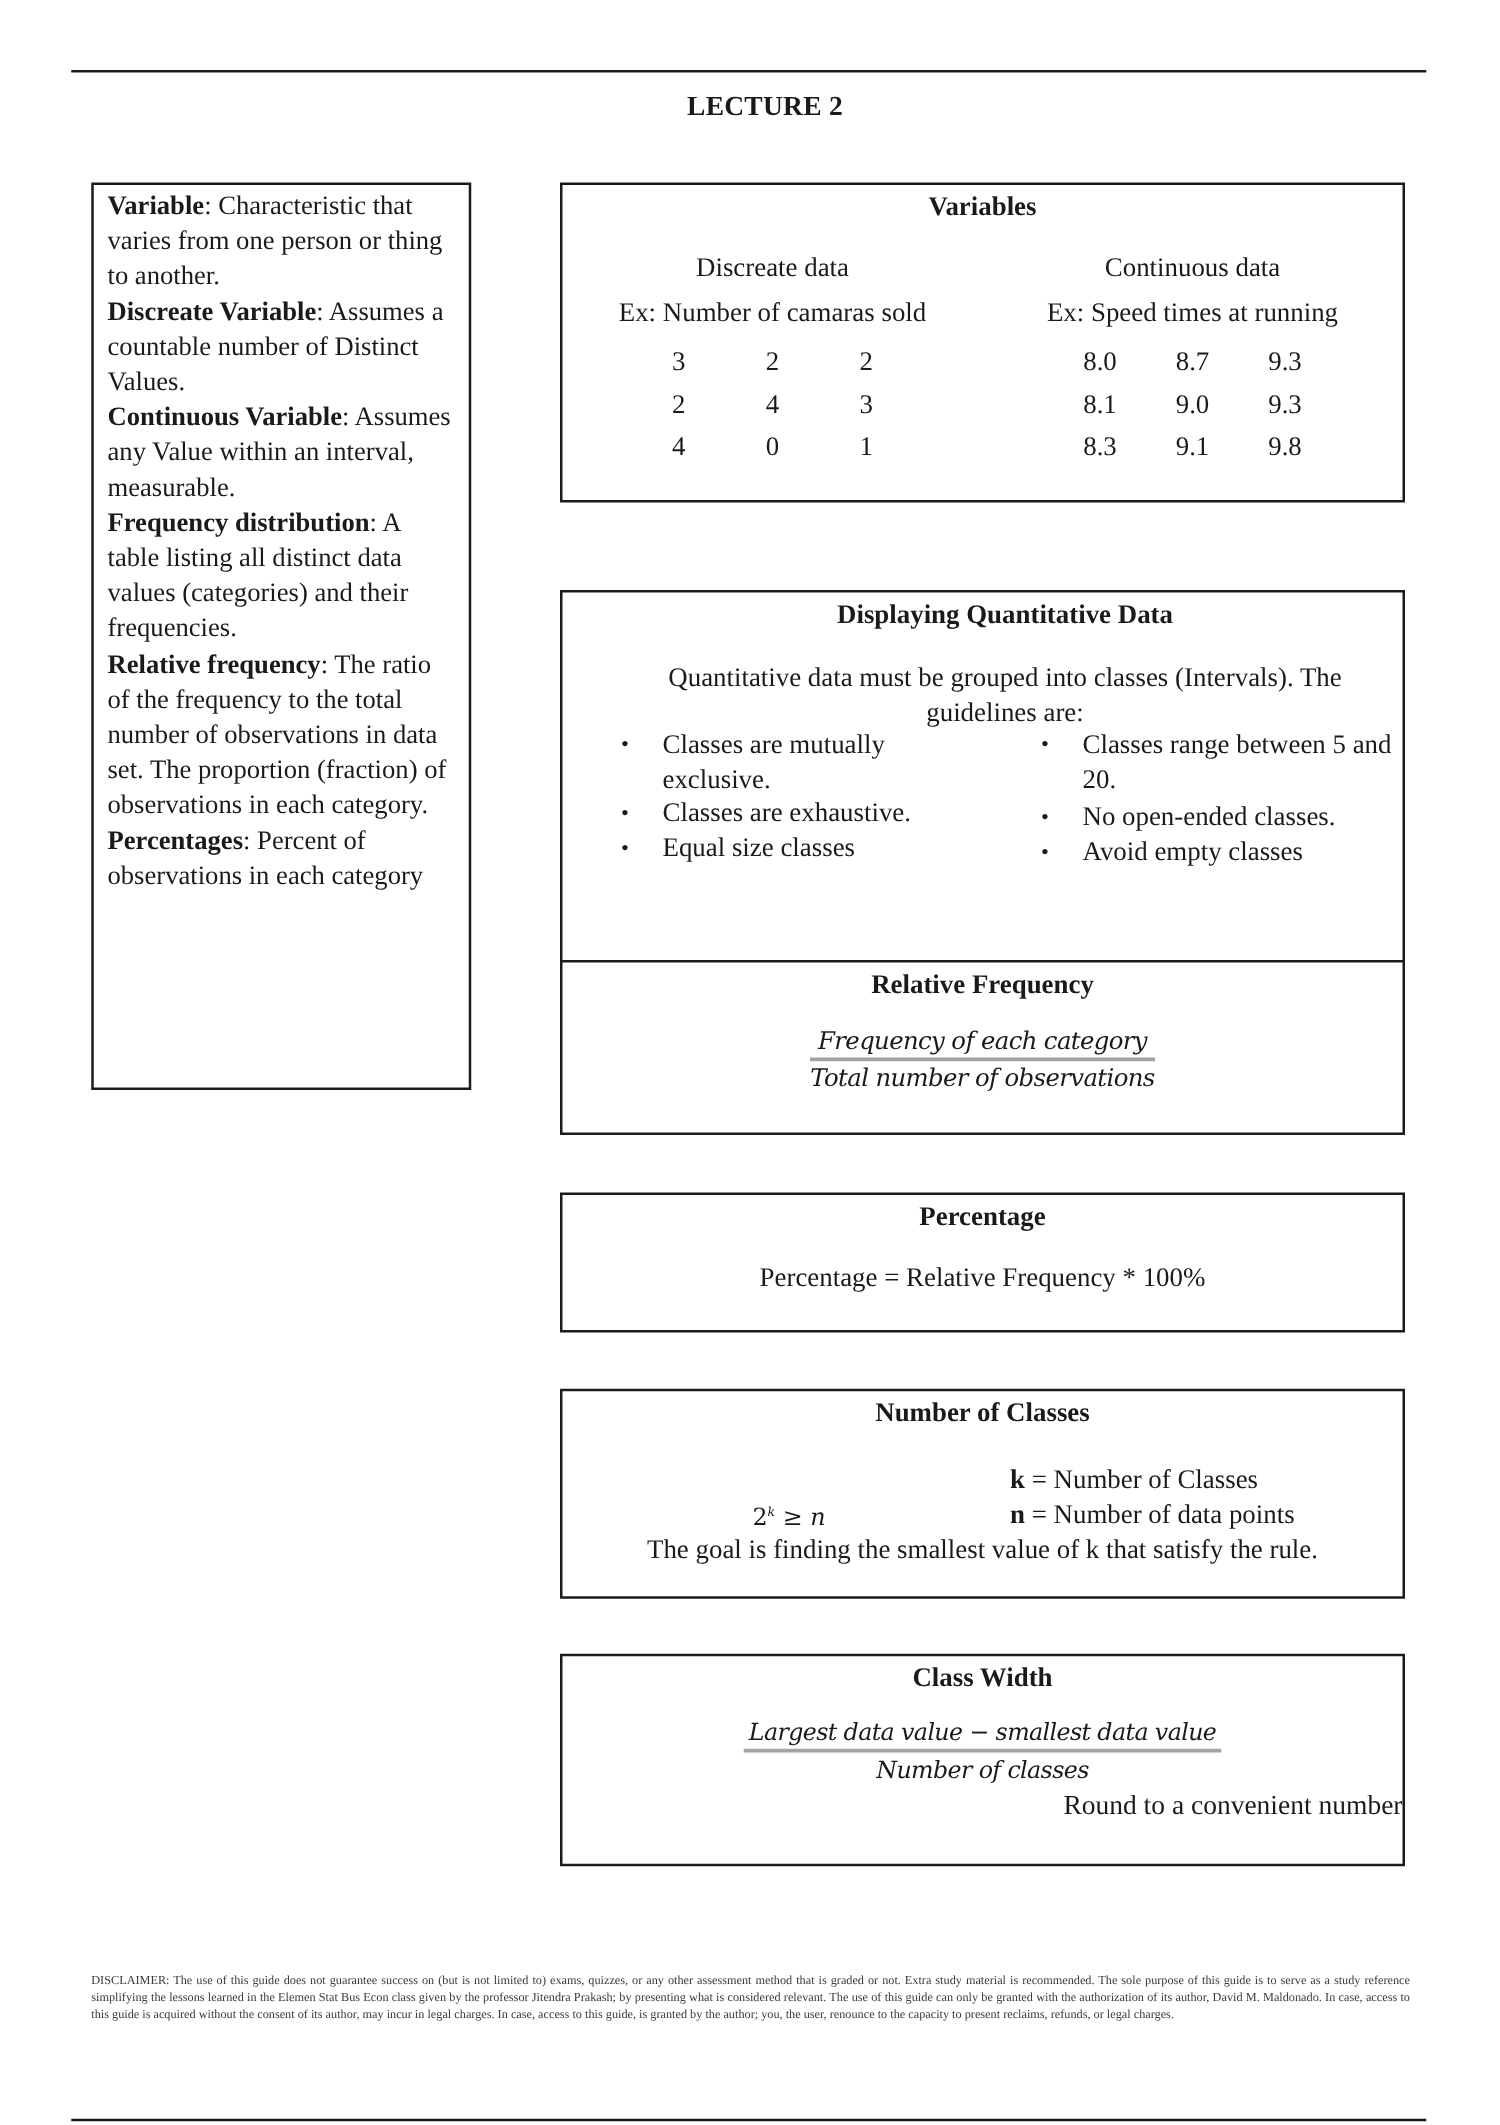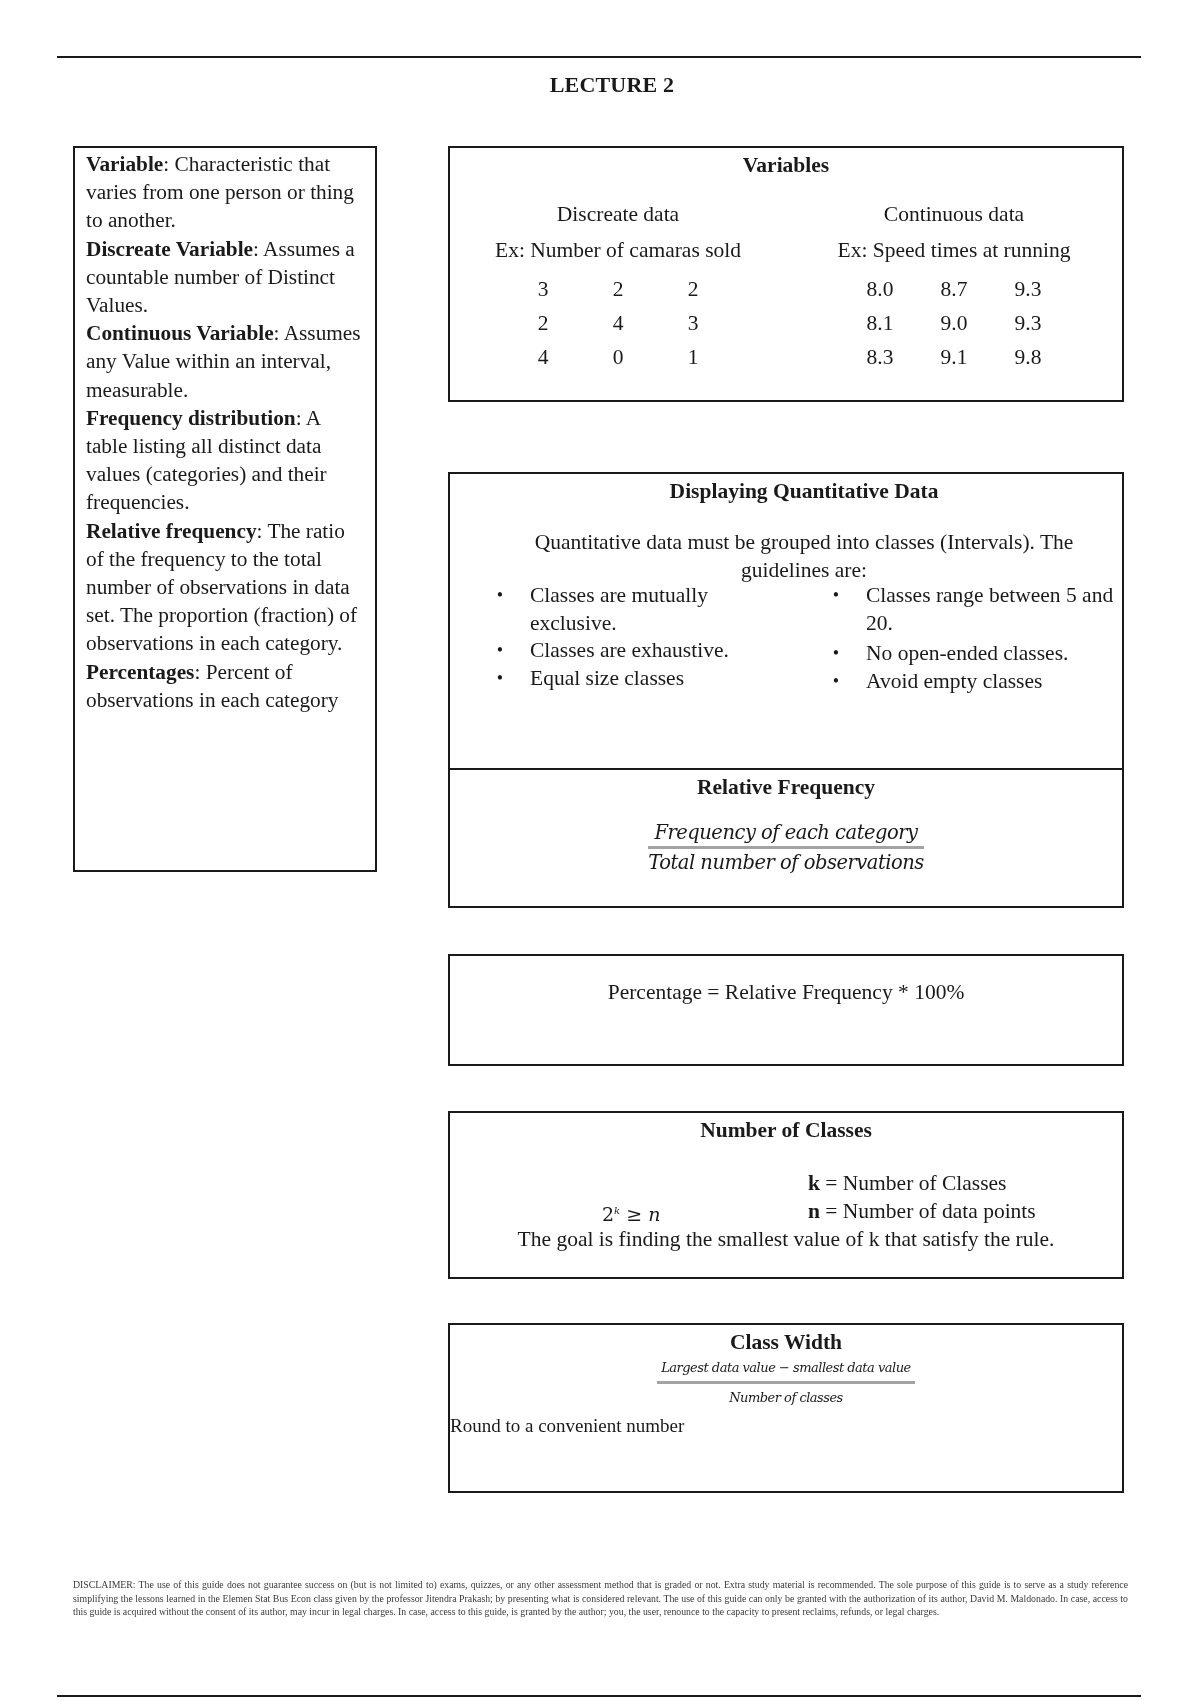--- a/index.html
+++ b/index.html
@@ -67,22 +67,22 @@
     .ncls { top: 1111px; height: 168px; font-size: 21.5px; }
     .ncls .kdef { position: absolute; left: 358px; top: 56px; line-height: 28px; }
     .ncls .kdef b { font-weight: bold; }
     .ncls .ineq { position: absolute; left: 152px; top: 84px; line-height: 28px; font-family: "DejaVu Serif", serif; font-size: 19px; }
     .ncls .ineq sup { font-size: 10px; font-style: italic; }
     .ncls .ineq i { font-style: italic; }
     .ncls .goal { position: absolute; left: 0; width: 100%; top: 112px; text-align: center; line-height: 28px; }
 
     
     .cw { top: 1323px; height: 170px; }
-    .cw .frac { font-size: 13px; text-align: center; }
-    .cw .note { text-align: left; font-size: 19px; line-height: 28px; }
+    .cw .frac { margin-top: 18px; font-size: 19px; text-align: center; }
+    .cw .note { text-align: right; font-size: 22px; line-height: 28px; }
 
     
     .disclaimer {
       position: absolute; left: 73px; top: 1578px; width: 1055px;
       font-size: 9.8px; line-height: 13.6px; color: #3a3a3a; text-align: justify;
       text-align-last: left;
     }
   </style>
 </head>
 <body>
@@ -168,20 +168,21 @@
 
 <div class="box right relf">
   <div class="box-title">Relative Frequency</div>
   <div class="frac">
     <span class="num">Frequency of each category</span>
     <span class="den">Total number of observations</span>
   </div>
 </div>
 
 <div class="box right perc">
+  <div class="box-title">Percentage</div>
   <div class="formula">Percentage = Relative Frequency * 100%</div>
 </div>
 
 <div class="box right ncls">
   <div class="box-title">Number of Classes</div>
   <div class="kdef">
     <div><b>k</b><span> = Number of Classes</span></div>
     <div><b>n</b><span> = Number of data points</span></div>
   </div>
   <div class="ineq"><span>2</span><sup>k</sup><span> ≥ </span><i>n</i></div>

